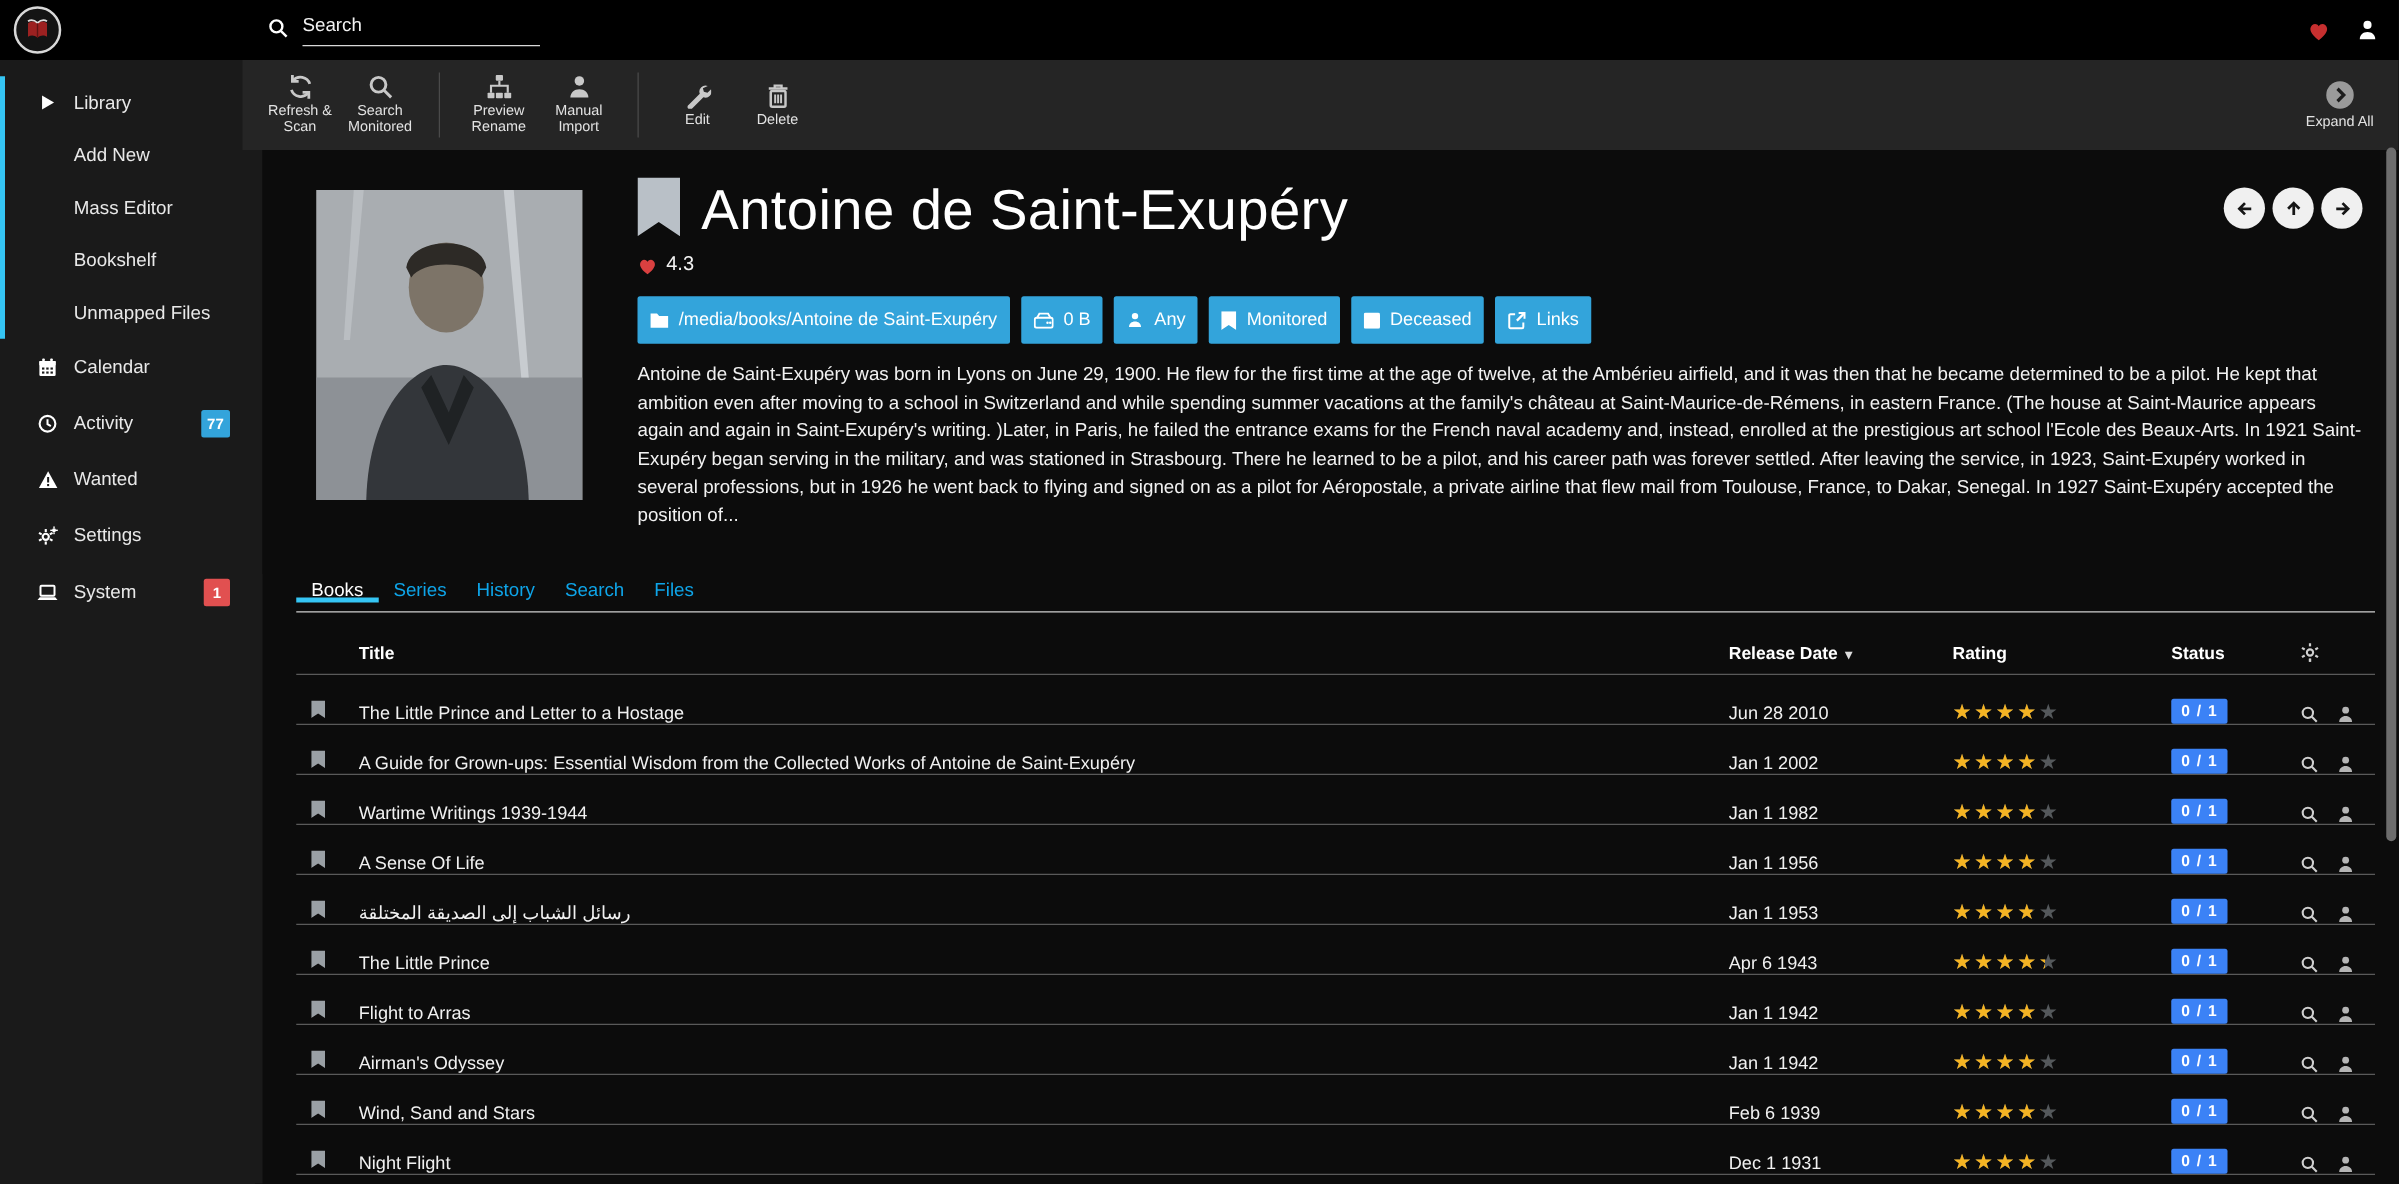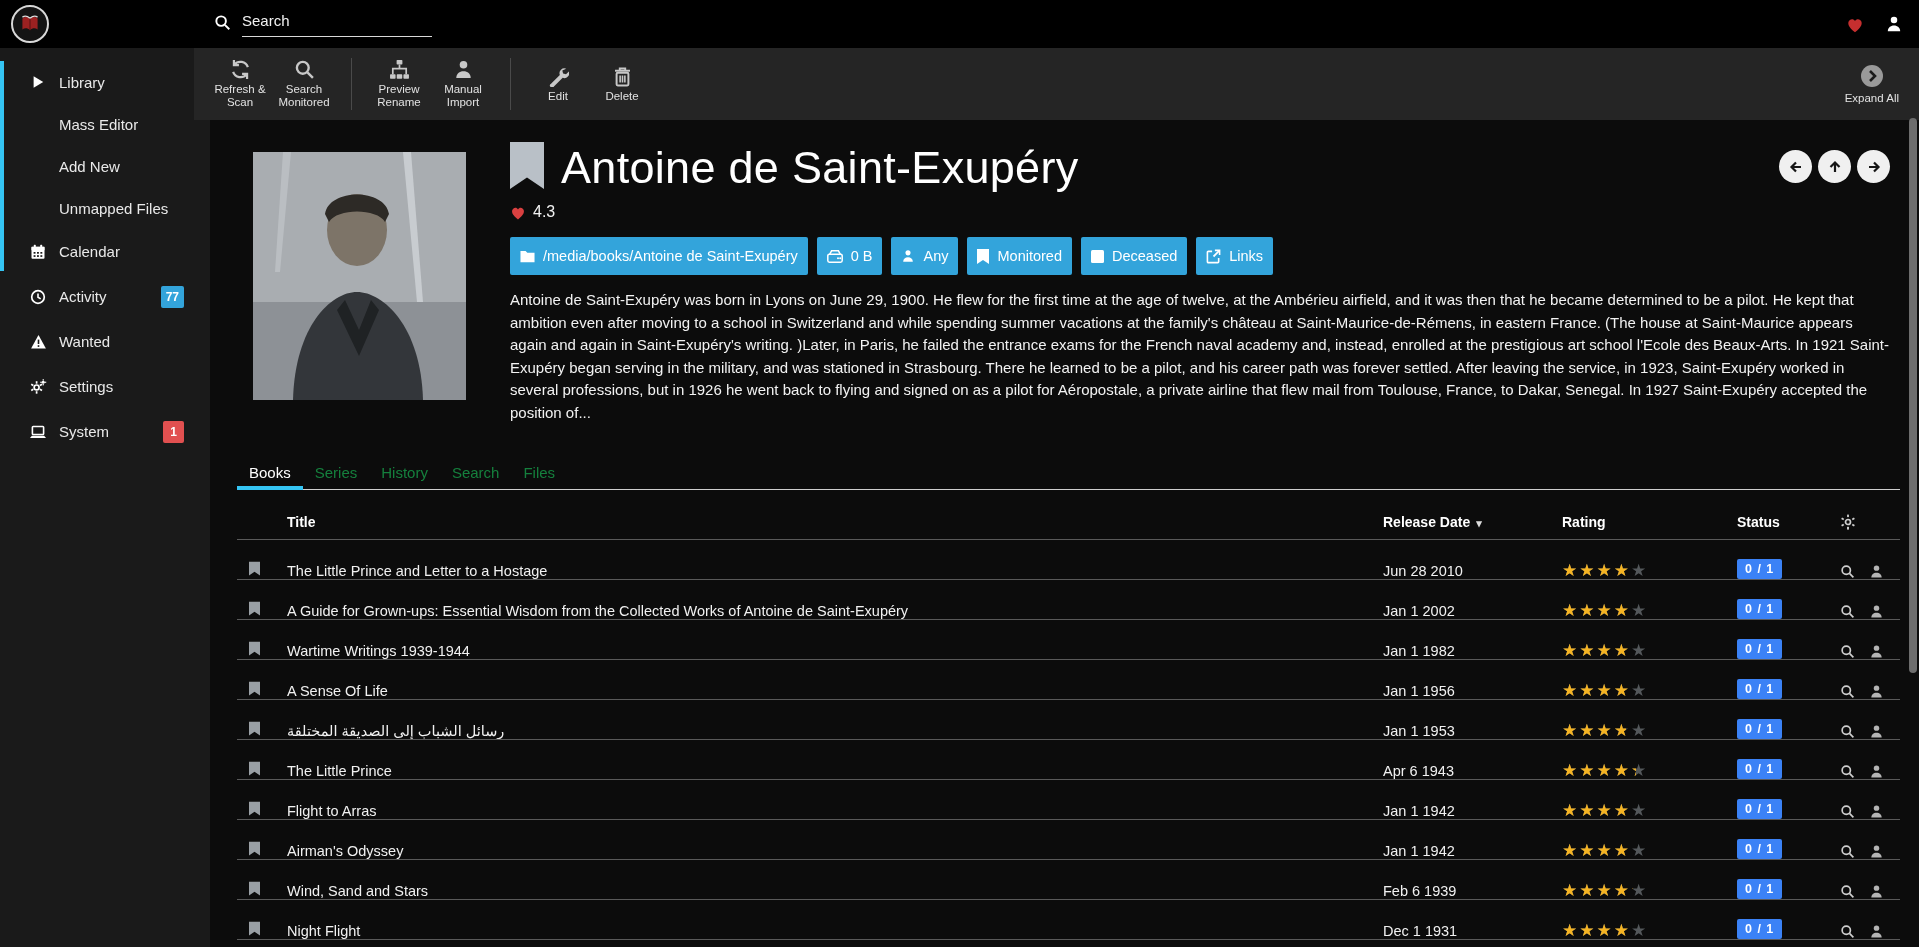--- a/index.html
+++ b/index.html
@@ -46,22 +46,22 @@
   .a-title-row { display:flex; align-items:flex-start; gap:17px; }
   .a-title-row h1 { margin:0; font-size:45px; font-weight:300; color:#fff; line-height:52px; letter-spacing:.3px; }
   .a-rating { display:flex; align-items:center; gap:7px; margin-top:9px; font-size:16px; color:#f2f2f2; }
   .a-chips { display:flex; gap:9px; margin-top:16px; }
   .chip { height:38px; background:#33a4db; border-radius:2px; display:inline-flex; align-items:center; gap:8px;
           padding:0 10px; font-size:14.5px; color:#fff; cursor:pointer; white-space:nowrap; }
   .a-bio { margin-top:14px; font-size:15px; line-height:22.5px; color:#f2f2f2; }
   .a-nav { position:absolute; top:30px; right:29px; display:flex; gap:6px; }
   .nav-circle { width:33px; height:33px; border-radius:50%; background:#f0f0f0; display:flex; align-items:center; justify-content:center; cursor:pointer; }
   
-  .tabs { position:absolute; left:237px; top:456px; right:19px; height:34px; display:flex; border-bottom:1px solid #cfcfcf; }
-  .tab { padding:0 12px; font-size:15px; color:#15803d; display:flex; align-items:center; cursor:pointer; position:relative; }
+  .tabs { position:absolute; left:237px; top:456px; right:19px; height:34px; display:flex; border-bottom:1px solid #cfcfcf;align-items:center; }
+  .tab { padding:0 12px; font-size:15px; color:#0ea5e9; display:flex; align-items:center; cursor:pointer; position:relative; }
   .tab.active { color:#fff; }
   .tab.active::after { content:""; position:absolute; left:0; right:0; bottom:-1px; height:4px; background:#35c5f4; }
   
   .table { position:absolute; left:237px; top:505px; width:1663px; }
   .t-header { display:flex; align-items:center; height:34px; font-size:14px; font-weight:bold; color:#fff; }
   .t-row { display:flex; align-items:flex-end; height:40px; border-top:1px solid #5a5a5a; font-size:14.5px; color:#f1f1f1; }
   .c-bm { width:50px; padding-left:12px; display:flex; align-items:center; }
   .c-title { flex:1; padding-right:10px; white-space:nowrap; overflow:hidden; cursor:pointer; }
   .c-date { width:179px; }
   .c-rating { width:175px; }
@@ -115,24 +115,27 @@
 
   <div class="side-item main first">
     <span class="si-icon">
       <svg width="14" height="14" viewBox="0 0 16 16">
           <path fill="#fff" d="M3 1.5l11 6.5-11 6.5z"></path>
         </svg>
     </span>
     <span>Library</span>
   </div>
   <div class="side-item sub">
+    <span>Add New</span>
+  </div>
+  <div class="side-item sub">
     <span>Mass Editor</span>
   </div>
   <div class="side-item sub">
-    <span>Add New</span>
+    <span>Bookshelf</span>
   </div>
   <div class="side-item sub">
     <span>Unmapped Files</span>
   </div>
 
   <div class="side-item main">
     <span class="si-icon">
       <svg width="16" height="16" viewBox="0 0 16 16">
         <rect x="1.5" y="2.8" width="13" height="12" rx="1" fill="#fff"></rect>
         <rect x="3.8" y="0.8" width="2" height="3.4" rx="0.6" fill="#fff"></rect>

